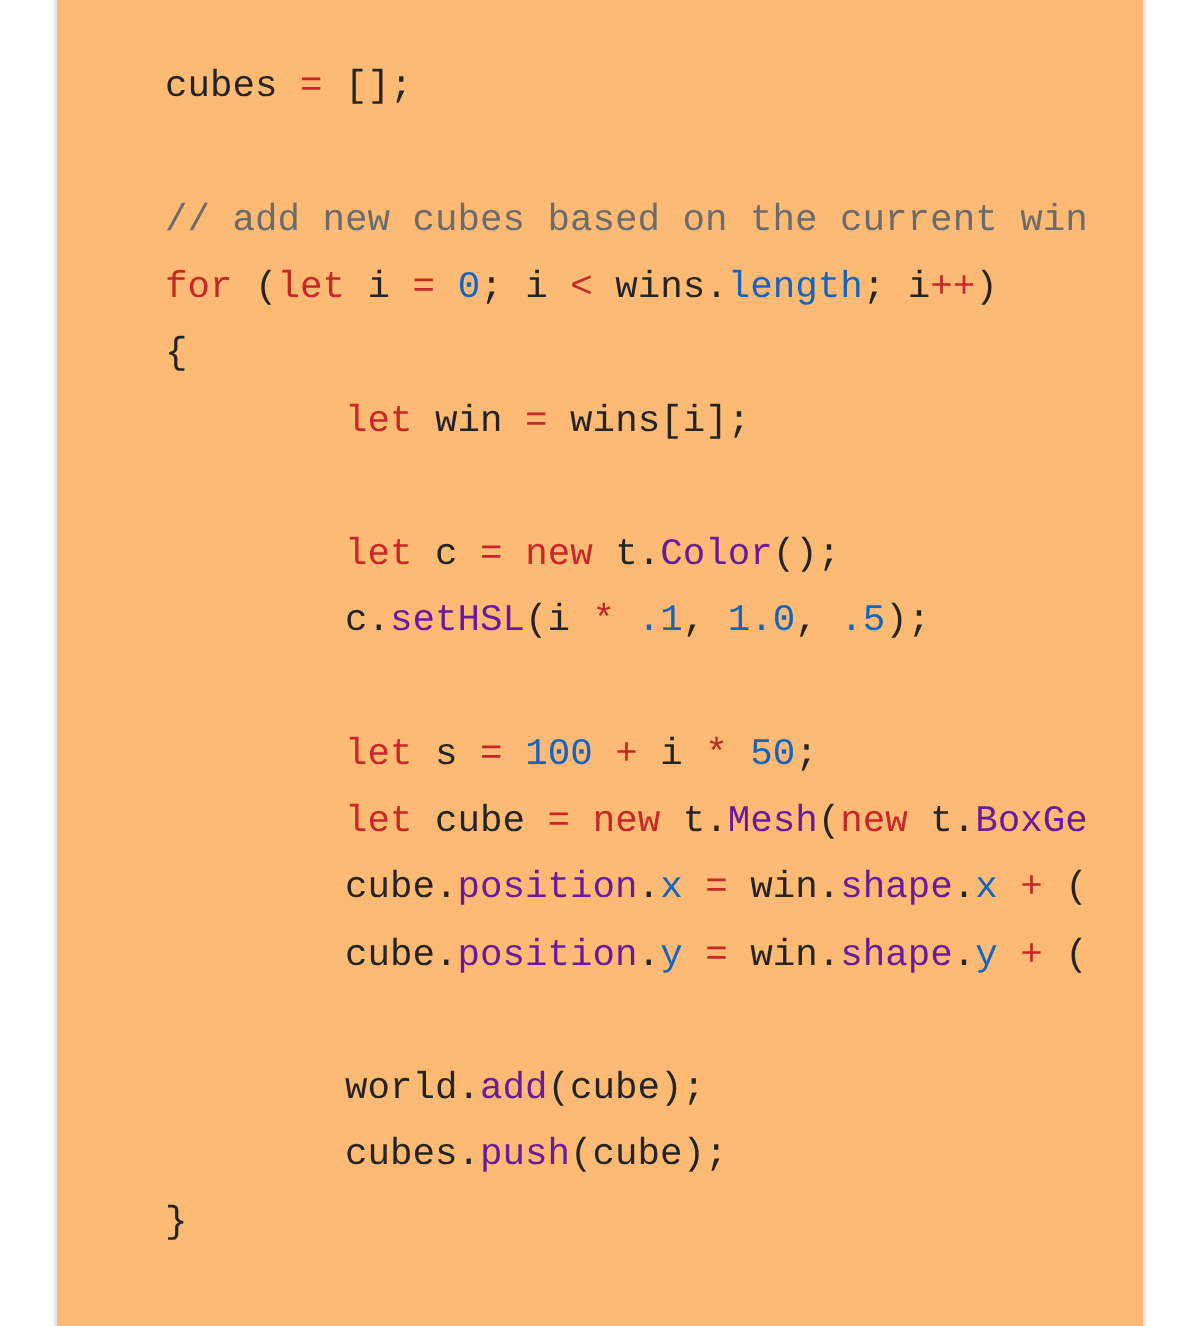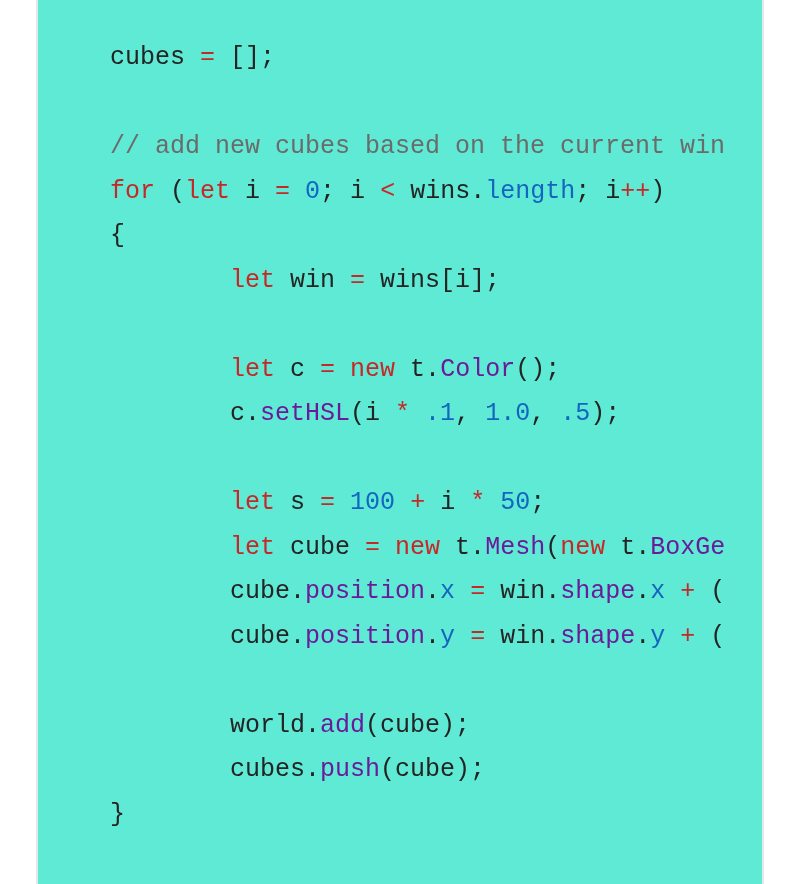--- a/index.html
+++ b/index.html
@@ -13,21 +13,21 @@
   .frame {
     position: absolute;
     left: 36px;
     top: 0;
     width: 728px;
     height: 884px;
     border-left: 2px solid #e5e7eb;
     border-right: 2px solid #e5e7eb;
     box-sizing: border-box;
     overflow: hidden;
-    background: #5eead4;
+    background: #fdba74;
   }
   pre.code {
     margin: 0;
     padding: 36px 0 40px 72px;
     font-family: "SFMono-Regular", Consolas, "Liberation Mono", Menlo, monospace;
     font-size: 25px;
     line-height: 44.5px;
     white-space: pre;
     color: #242424;
     tab-size: 8;

